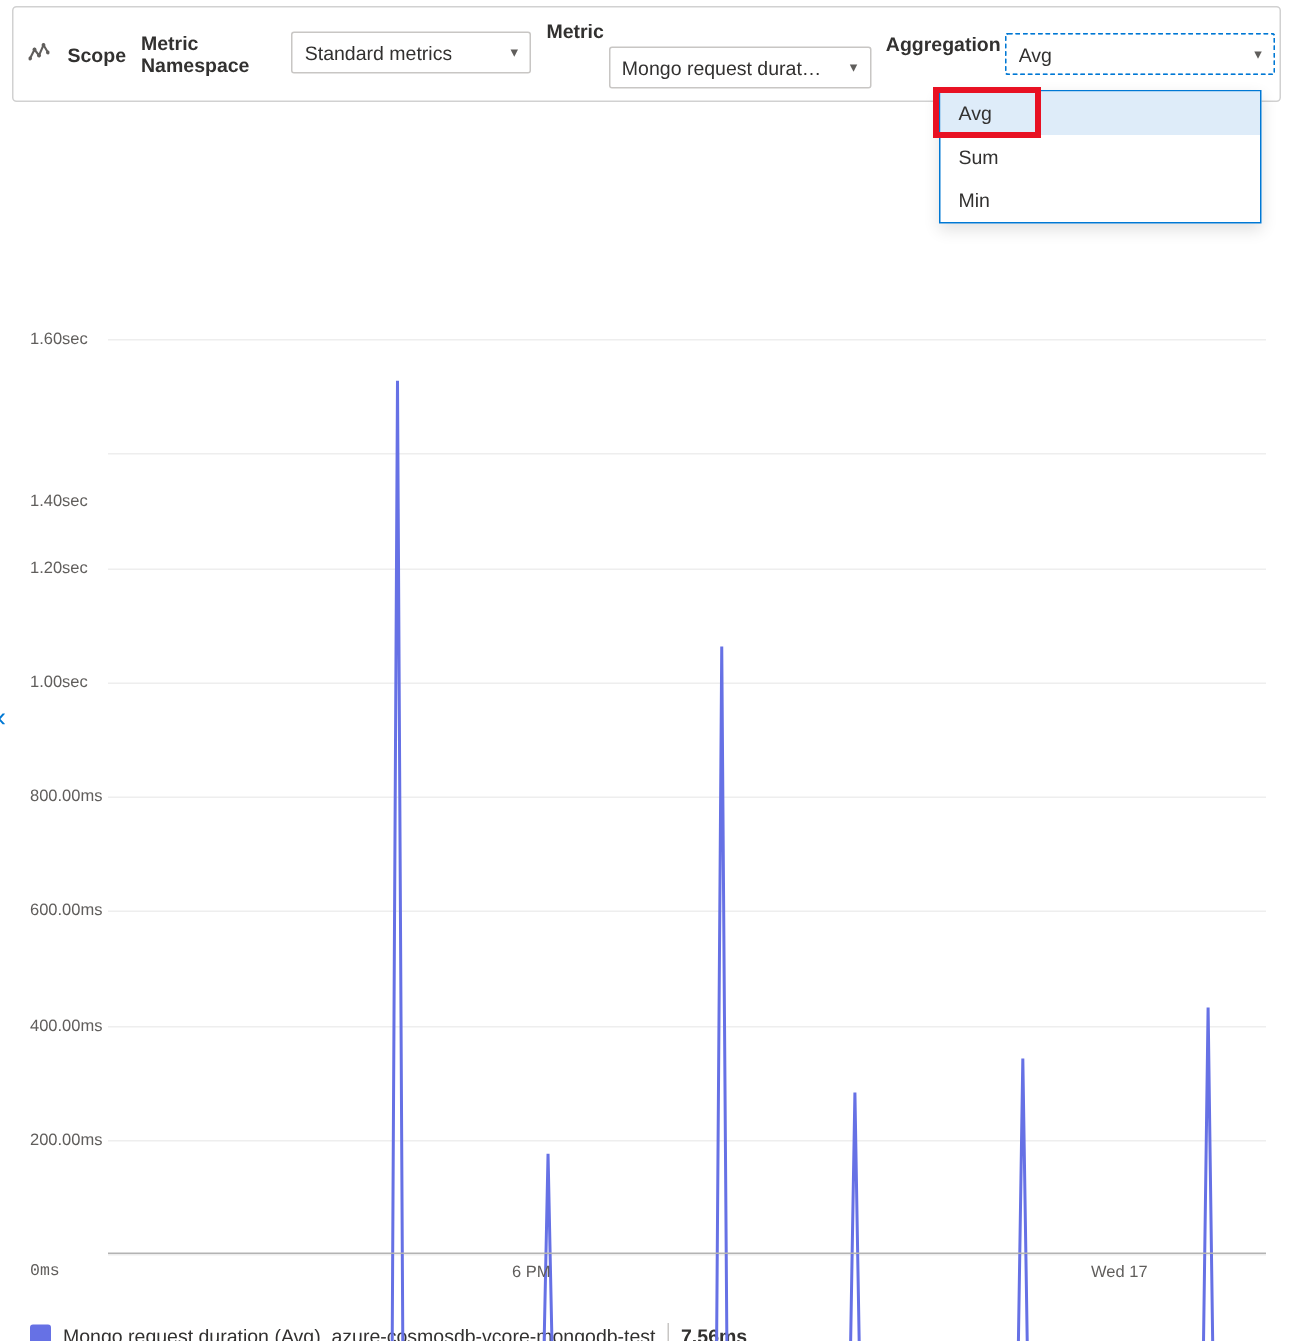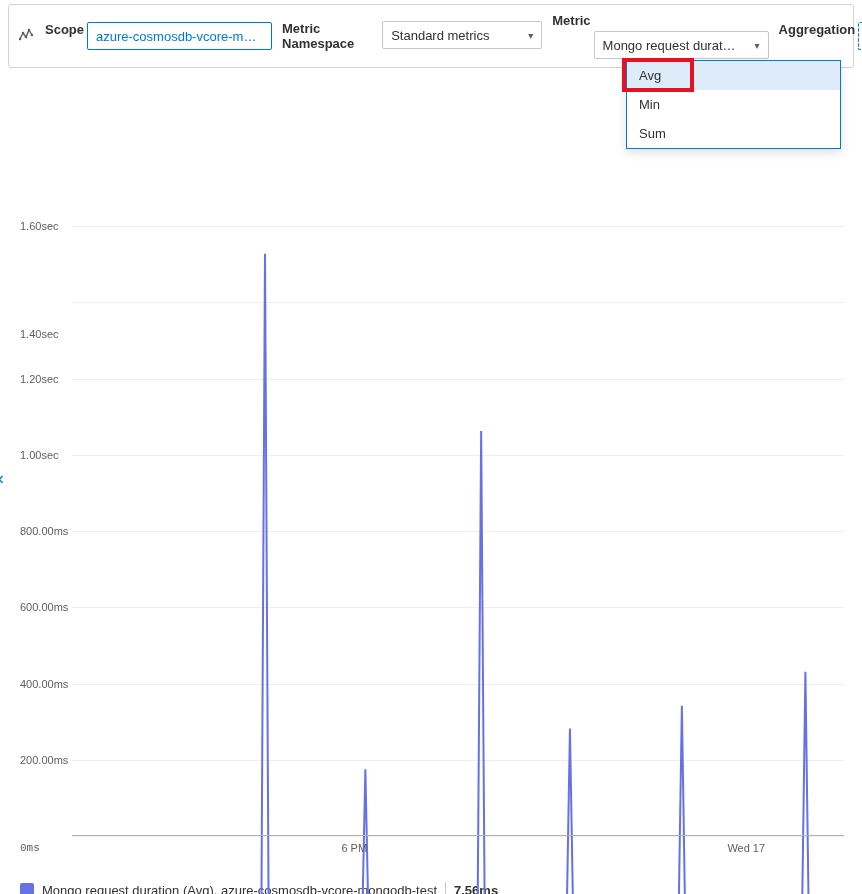--- a/index.html
+++ b/index.html
@@ -129,23 +129,20 @@
         <circle cx="1" cy="11" r="1.3" fill="#605e5c"></circle>
         <circle cx="4" cy="5" r="1.3" fill="#605e5c"></circle>
         <circle cx="7" cy="9" r="1.3" fill="#605e5c"></circle>
         <circle cx="10" cy="2" r="1.3" fill="#605e5c"></circle>
         <circle cx="13" cy="7" r="1.3" fill="#605e5c"></circle>
       </svg>
   </span>
 
   <div class="field">
     <span class="field-label">Scope</span>
-    <div class="control scope-control">
-      <span class="truncate">azure-cosmosdb-vcore-m…</span>
-    </div>
   </div>
 
   <div class="field">
     <span class="field-label">Metric Namespace</span>
     <div class="control ns-control">
       <span class="truncate">Standard metrics</span>
       <span class="chev">▾</span>
     </div>
   </div>
 
@@ -163,22 +160,22 @@
       <span class="truncate">Avg</span>
       <span class="chev">▾</span>
     </div>
   </div>
 
   <span class="check-badge">✓</span>
 </div>
 
 <div class="dropdown" id="agg-dropdown">
     <div class="dropdown-item selected">Avg</div>
+    <div class="dropdown-item">Sum</div>
     <div class="dropdown-item">Min</div>
-    <div class="dropdown-item">Sum</div>
   </div>
 <div class="highlight-box"></div>
 
 <div class="chart-area">
   <span class="nav-chev">‹</span>
   <div id="grid-host">
       <div class="gridline" style="top: 648px;"></div>
       <span class="ylabel" style="top: 660px; font-family: Liberation Mono, monospace;">0ms</span>
       <div class="gridline" style="top: 571.765px;"></div>
       <span class="ylabel" style="top: 571.765px;">200.00ms</span>

